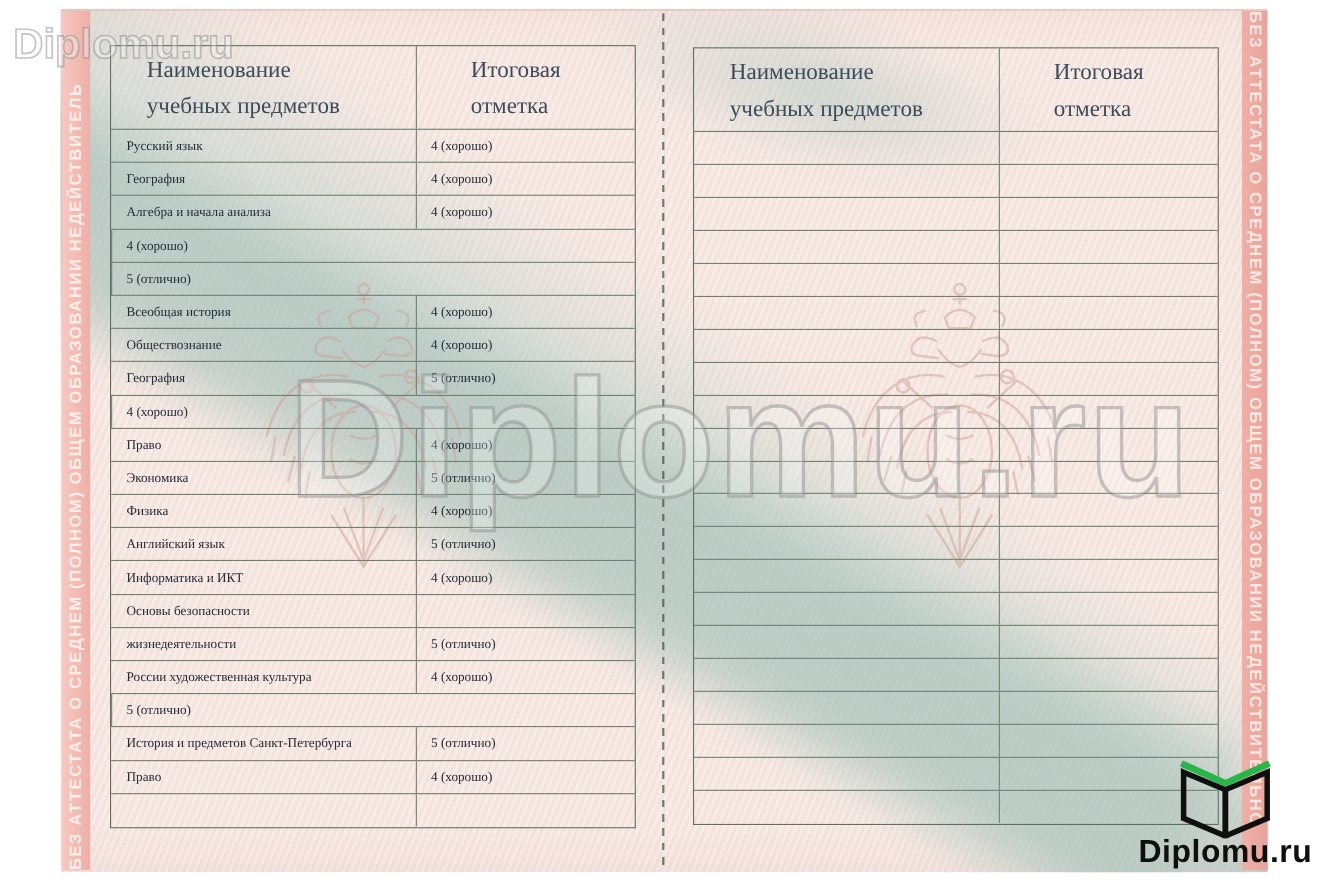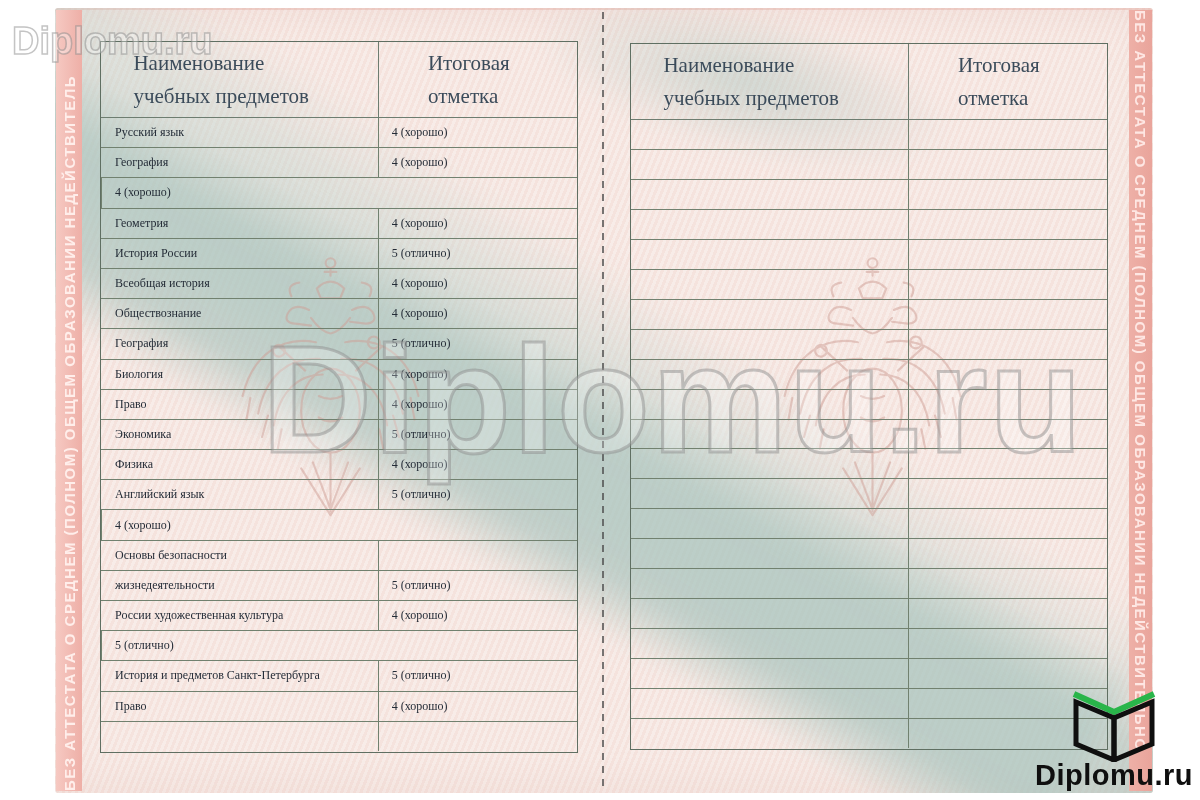--- a/index.html
+++ b/index.html
@@ -141,63 +141,62 @@
     <div class="t-body">
         <div class="t-row">
           <div class="cell-s">Русский язык</div>
           <div class="cell-g">4 (хорошо)</div>
         </div>
         <div class="t-row">
           <div class="cell-s">География</div>
           <div class="cell-g">4 (хорошо)</div>
         </div>
         <div class="t-row">
-          <div class="cell-g">4 (хорошо)</div>
-        </div>
-        <div class="t-row">
-          <div class="cell-s">Геометрия</div>
-          <div class="cell-g">4 (хорошо)</div>
-        </div>
-        <div class="t-row">
-          <div class="cell-s">История России</div>
+          <div class="cell-s">Алгебра и начала анализа</div>
+          <div class="cell-g">4 (хорошо)</div>
+        </div>
+        <div class="t-row">
+          <div class="cell-g">4 (хорошо)</div>
+        </div>
+        <div class="t-row">
           <div class="cell-g">5 (отлично)</div>
         </div>
         <div class="t-row">
           <div class="cell-s">Всеобщая история</div>
           <div class="cell-g">4 (хорошо)</div>
         </div>
         <div class="t-row">
           <div class="cell-s">Обществознание</div>
           <div class="cell-g">4 (хорошо)</div>
         </div>
         <div class="t-row">
           <div class="cell-s">География</div>
           <div class="cell-g">5 (отлично)</div>
         </div>
         <div class="t-row">
-          <div class="cell-s">Биология</div>
           <div class="cell-g">4 (хорошо)</div>
         </div>
         <div class="t-row">
           <div class="cell-s">Право</div>
           <div class="cell-g">4 (хорошо)</div>
         </div>
         <div class="t-row">
           <div class="cell-s">Экономика</div>
           <div class="cell-g">5 (отлично)</div>
         </div>
         <div class="t-row">
           <div class="cell-s">Физика</div>
           <div class="cell-g">4 (хорошо)</div>
         </div>
         <div class="t-row">
           <div class="cell-s">Английский язык</div>
           <div class="cell-g">5 (отлично)</div>
         </div>
         <div class="t-row">
+          <div class="cell-s">Информатика и ИКТ</div>
           <div class="cell-g">4 (хорошо)</div>
         </div>
         <div class="t-row">
           <div class="cell-s">Основы безопасности</div>
           <div class="cell-g"></div>
         </div>
         <div class="t-row">
           <div class="cell-s">жизнедеятельности</div>
           <div class="cell-g">5 (отлично)</div>
         </div>

